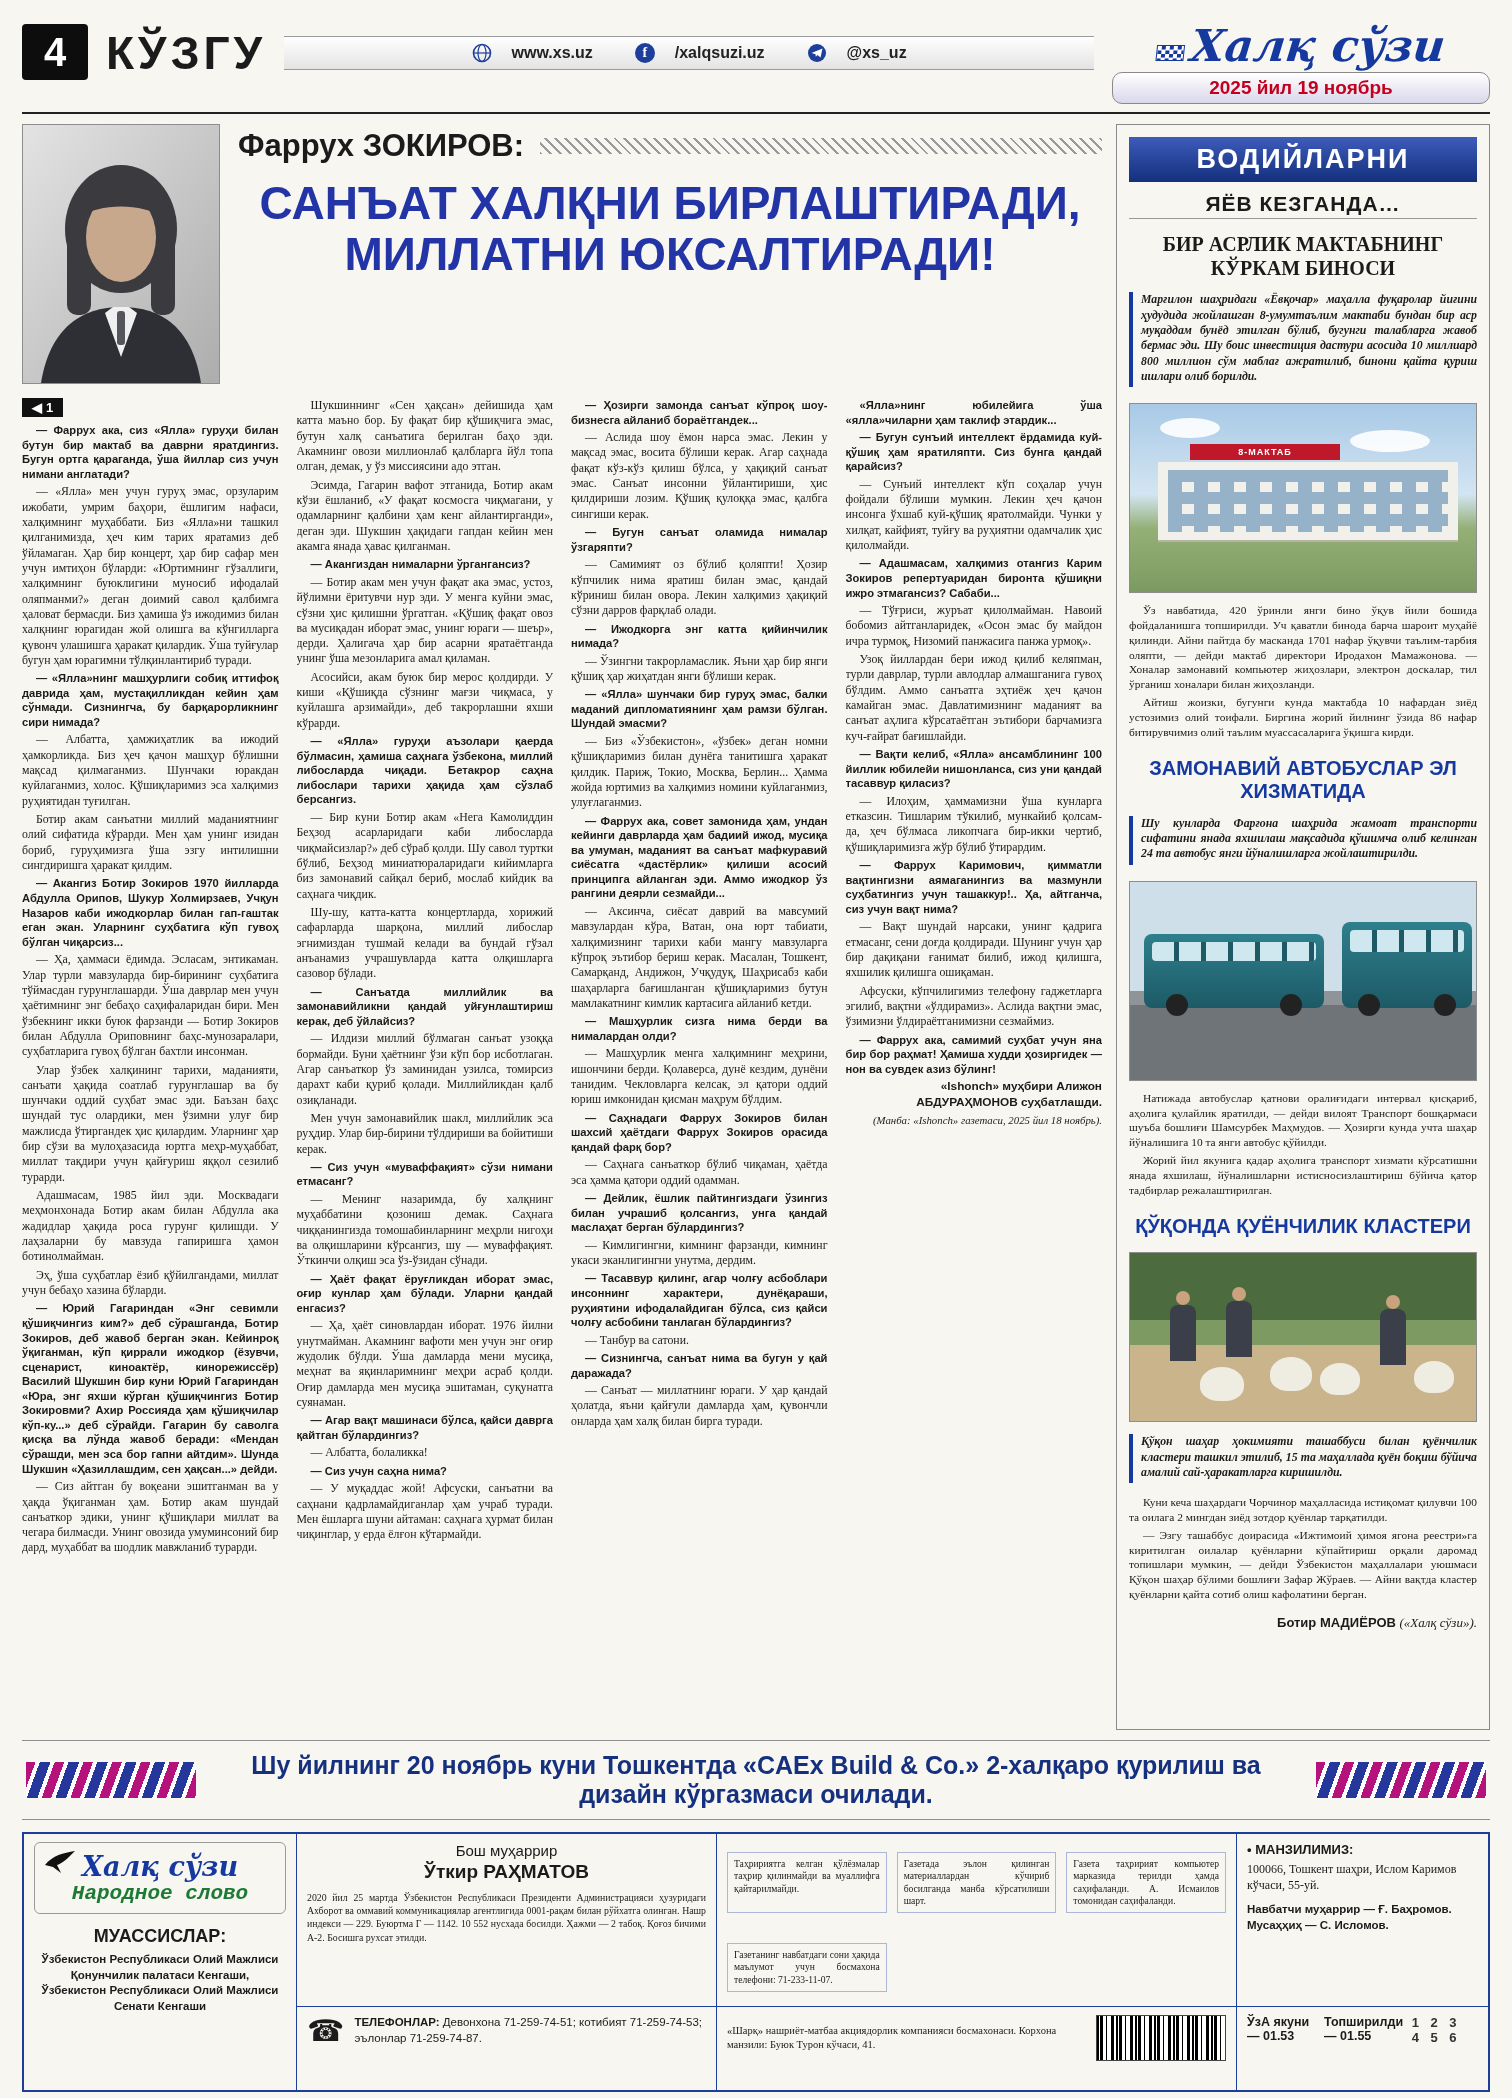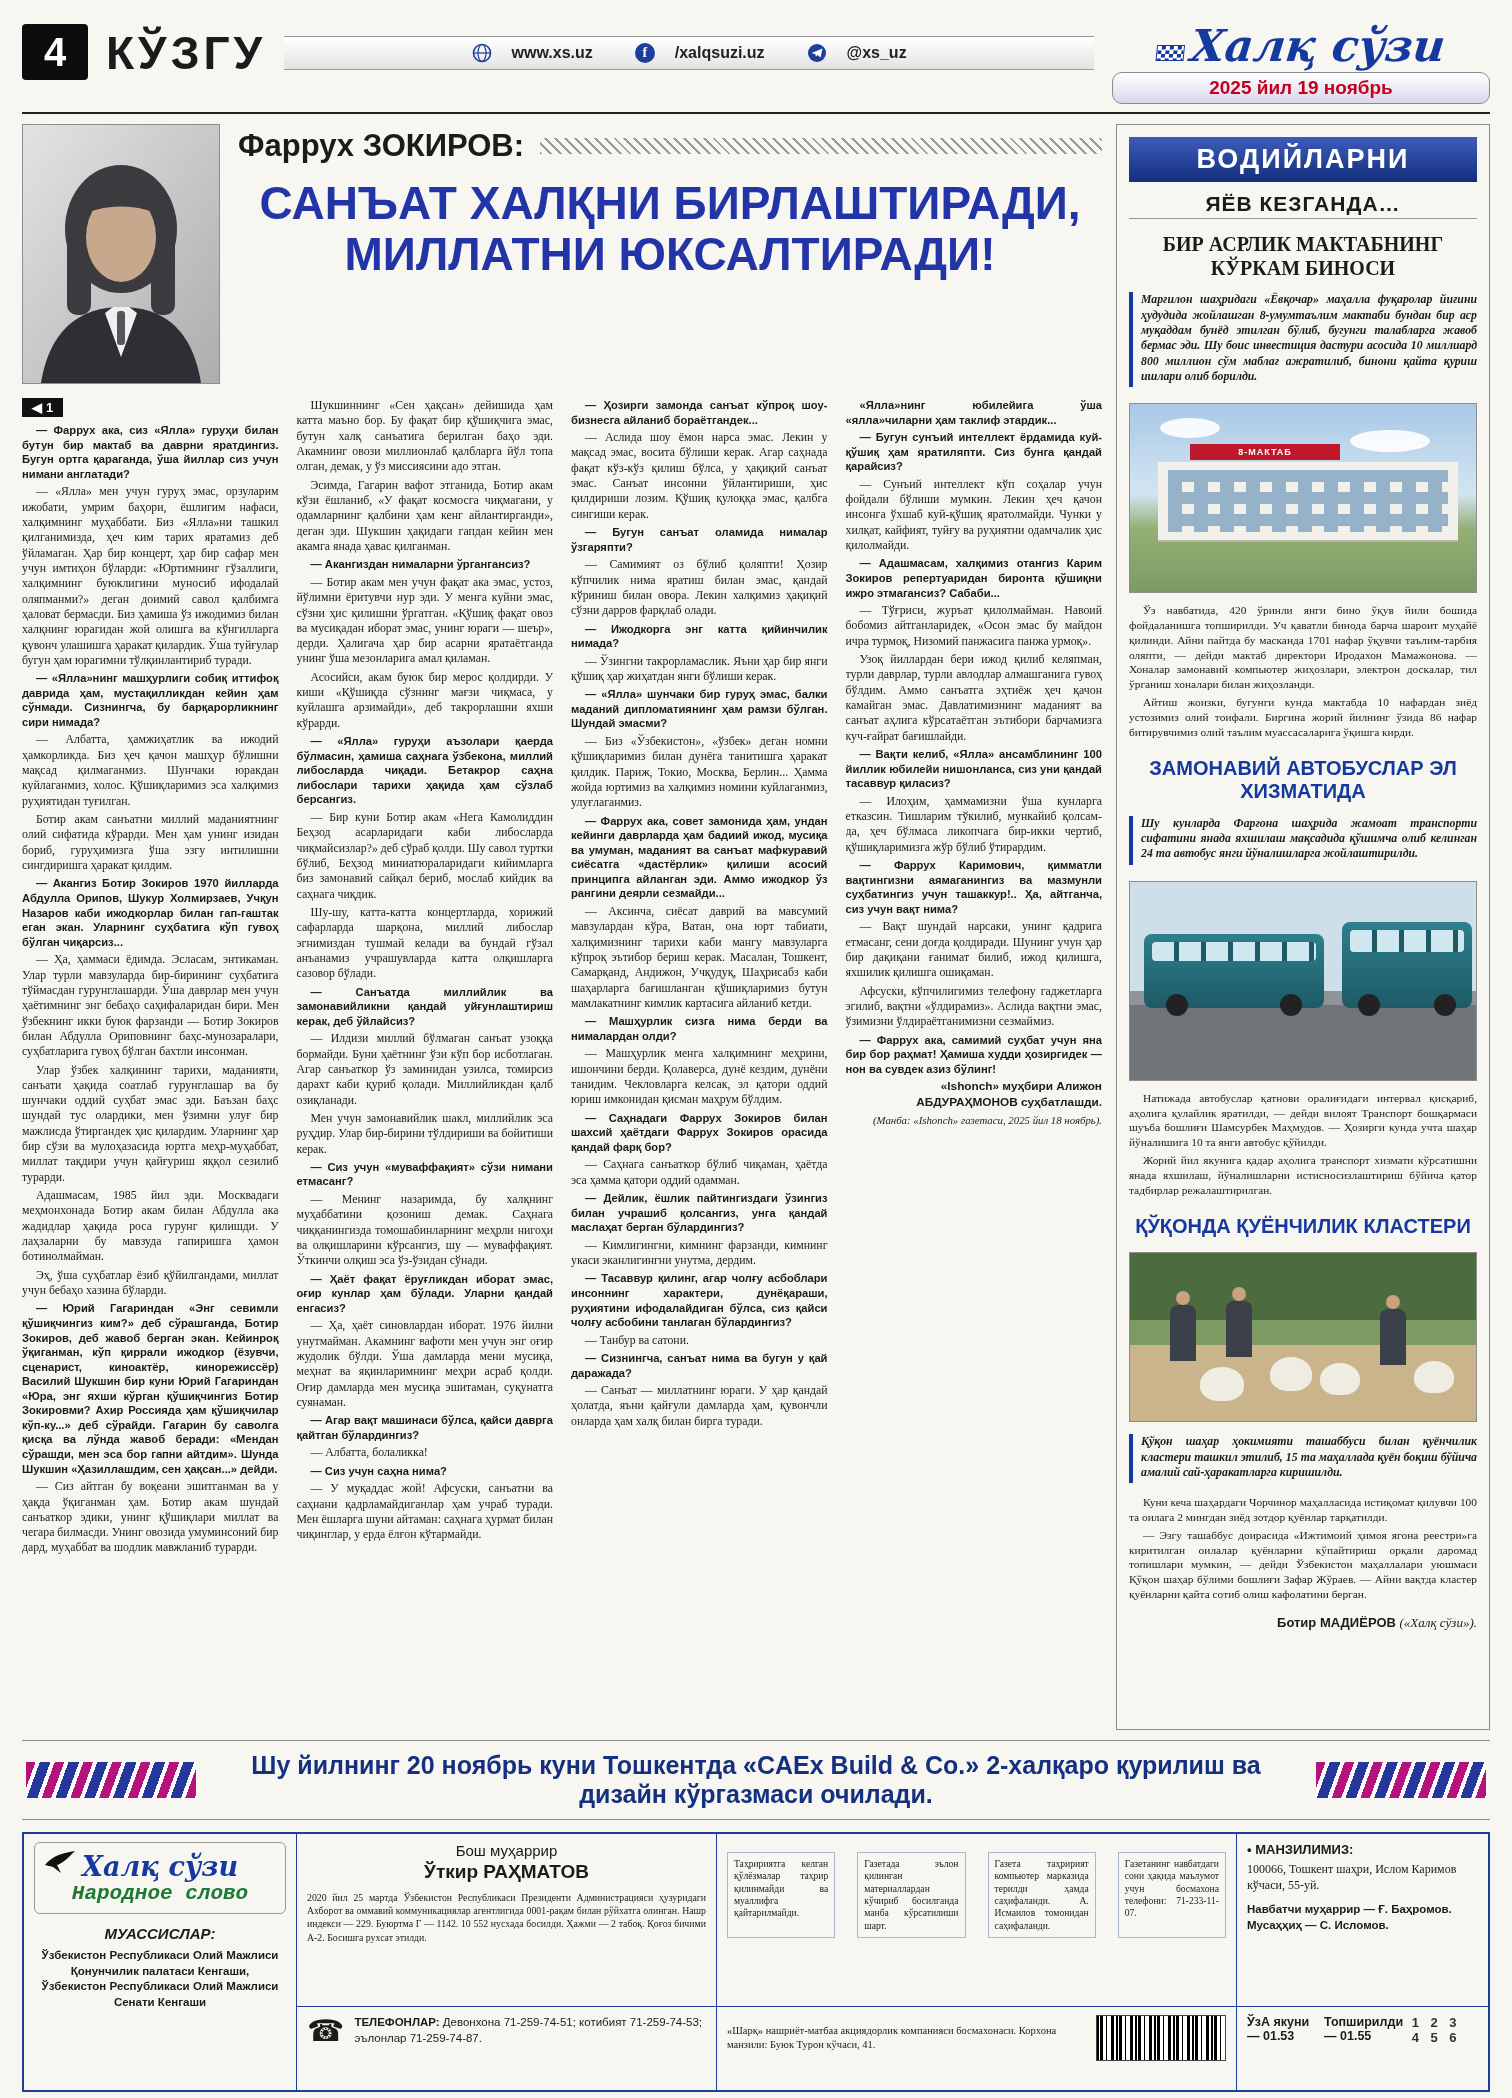--- a/index.html
+++ b/index.html
@@ -93,25 +93,25 @@
           grid-template-rows:172px 84px;font-family:"Liberation Sans",sans-serif;}
   .fcell{border-left:1px solid #1d3e9a;border-top:1px solid #1d3e9a;padding:8px 10px;overflow:hidden;box-sizing:border-box;}
   .fcell.first{border-left:none;}
   .fcell.row1{border-top:none;}
   .f-left{grid-row:1/3;display:flex;flex-direction:column;}
   .logo-box{border:1px solid #9a9a9a;border-radius:6px;padding:8px 10px;text-align:center;position:relative;}
   .f-logo-uz{font-family:"DejaVu Serif",serif;font-style:italic;font-weight:bold;font-size:27px;color:#16399f;}
   .f-logo-ru{font-family:Liberation Mono, monospace;font-style:italic;font-weight:bold;font-size:21px;color:#1d7a34;}
   .bird{position:absolute;left:8px;top:6px;}
   .founders{margin-top:10px;text-align:center;font-weight:700;font-size:11.5px;line-height:1.35;}
-  .founders .t{font-size:15px;margin-bottom:4px;font-style:italic;}
+  .founders .t{font-size:18px;margin-bottom:4px;}
   .editor-label{text-align:center;font-size:15px;}
   .editor-name{text-align:center;font-weight:800;font-size:19px;margin:2px 0 8px;}
   .reg{font-size:9.8px;line-height:1.35;text-align:justify;font-family:"Liberation Serif",serif;}
-  .notes{display:grid;grid-template-columns:1fr 1fr 1fr 1fr;gap:22px;}
+  .notes{display:grid;grid-template-columns:1fr 1fr 1fr;gap:10px;}
   .note{border:1px solid #aeb6d8;padding:5px 6px;font-size:9.6px;line-height:1.3;text-align:justify;
         font-family:"Liberation Serif",serif;}
   .addr-title{font-weight:800;font-size:13px;}
   .addr{font-size:12px;line-height:1.35;margin:4px 0 10px;font-family:"Liberation Serif",serif;}
   .duty{font-size:11.5px;font-weight:700;margin-bottom:4px;}
   .phones{display:flex;align-items:center;gap:10px;}
   .phone-ic{font-size:30px;line-height:1;}
   .phones-txt{font-size:11.5px;line-height:1.35;}
   .phones-title{font-weight:800;}
   .printrow{display:flex;align-items:center;gap:14px;}

